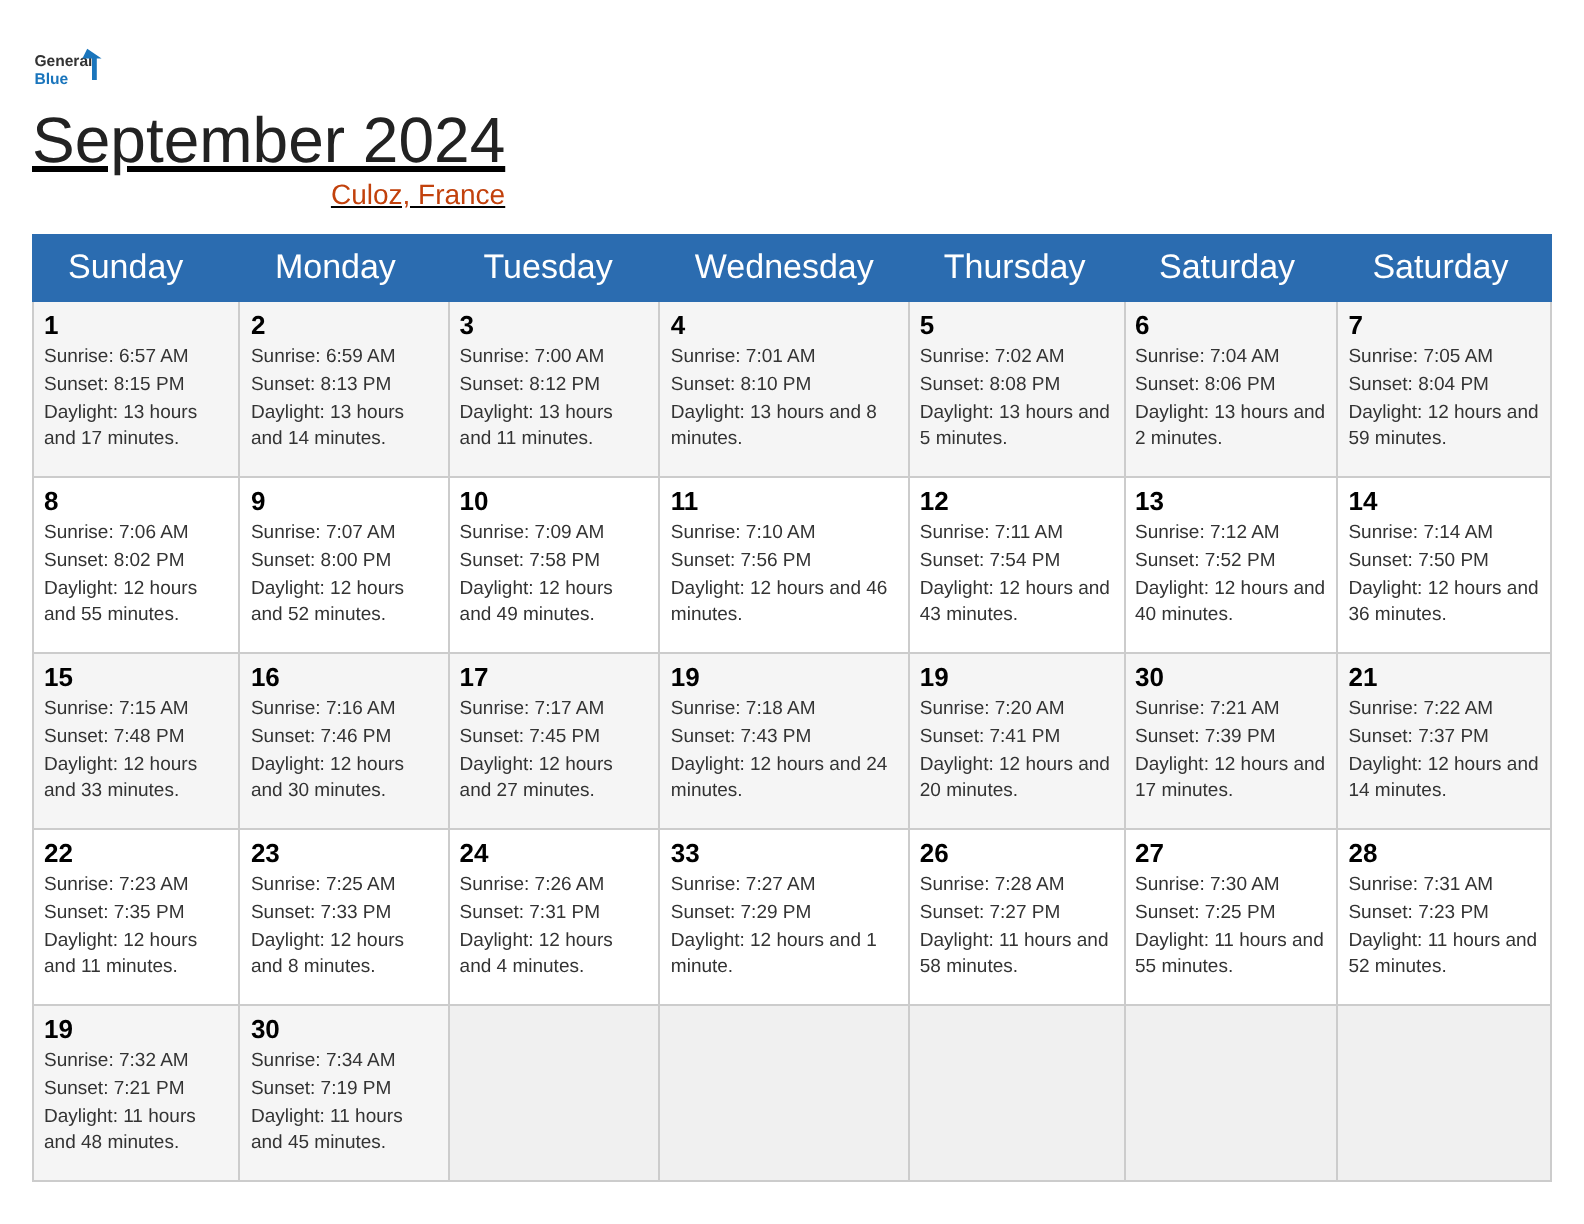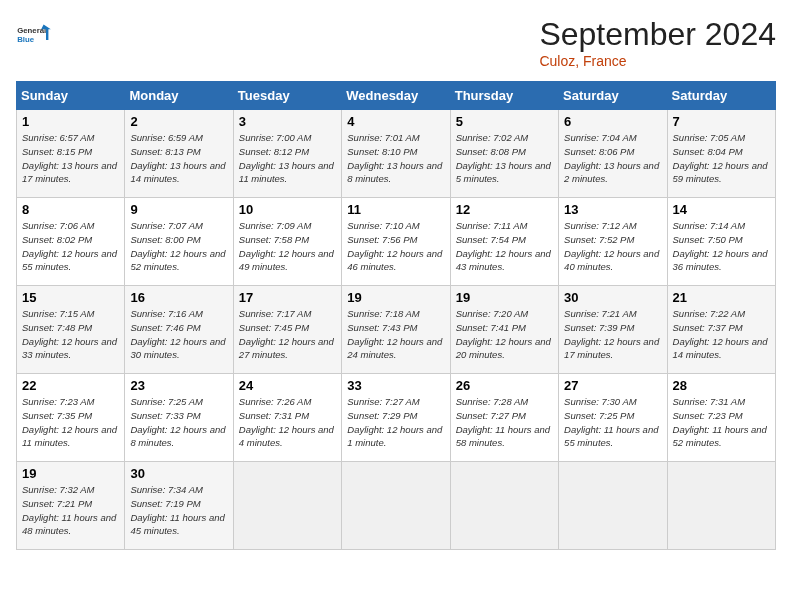--- a/index.html
+++ b/index.html
@@ -8,50 +8,52 @@
       background: #fff;
       width: 792px;
       min-height: 612px;
       padding: 16px;
     }
     .header-area {
       display: flex;
       justify-content: space-between;
       align-items: flex-start;
       margin-bottom: 12px;
+      flex-direction: column;
     }
     .logo {
       display: flex;
       align-items: center;
       gap: 4px;
     }
     .title-area {
-      text-align: left;
+      text-align: right;
+      text-decoration: underline;
     }
     .month-title {
       font-size: 32px;
       font-weight: normal;
       color: #222;
     }
     .location {
       font-size: 14px;
       color: #c2410c;
     }
     table {
       width: 100%;
       border-collapse: collapse;
       font-size: 10.5px;
     }
     thead th {
       background-color: #2b6cb0;
       color: #fff;
-      padding: 6px 4px;
+      padding: 6px 17px;
       text-align: left;
-      font-size: 13px;
-      font-weight: bold;
+      font-size: 17px;
+      font-weight: normal;
       border: 1px solid #2b6cb0;
     }
     tbody td {
       border: 1px solid #ccc;
       vertical-align: top;
       padding: 4px 5px;
       min-height: 80px;
       height: 88px;
       width: calc(100% / 7);
     }
@@ -64,21 +66,20 @@
     .day-num {
       font-size: 13px;
       font-weight: bold;
       display: block;
       margin-bottom: 2px;
     }
     .day-info {
       font-size: 9.5px;
       color: #333;
       line-height: 1.45;
-      font-style: italic;
     }
     .empty-cell {
       background-color: #f0f0f0 !important;
     }
   </style>
 </head>
 <body>
 
 <div class="header-area">
   <div class="logo">

